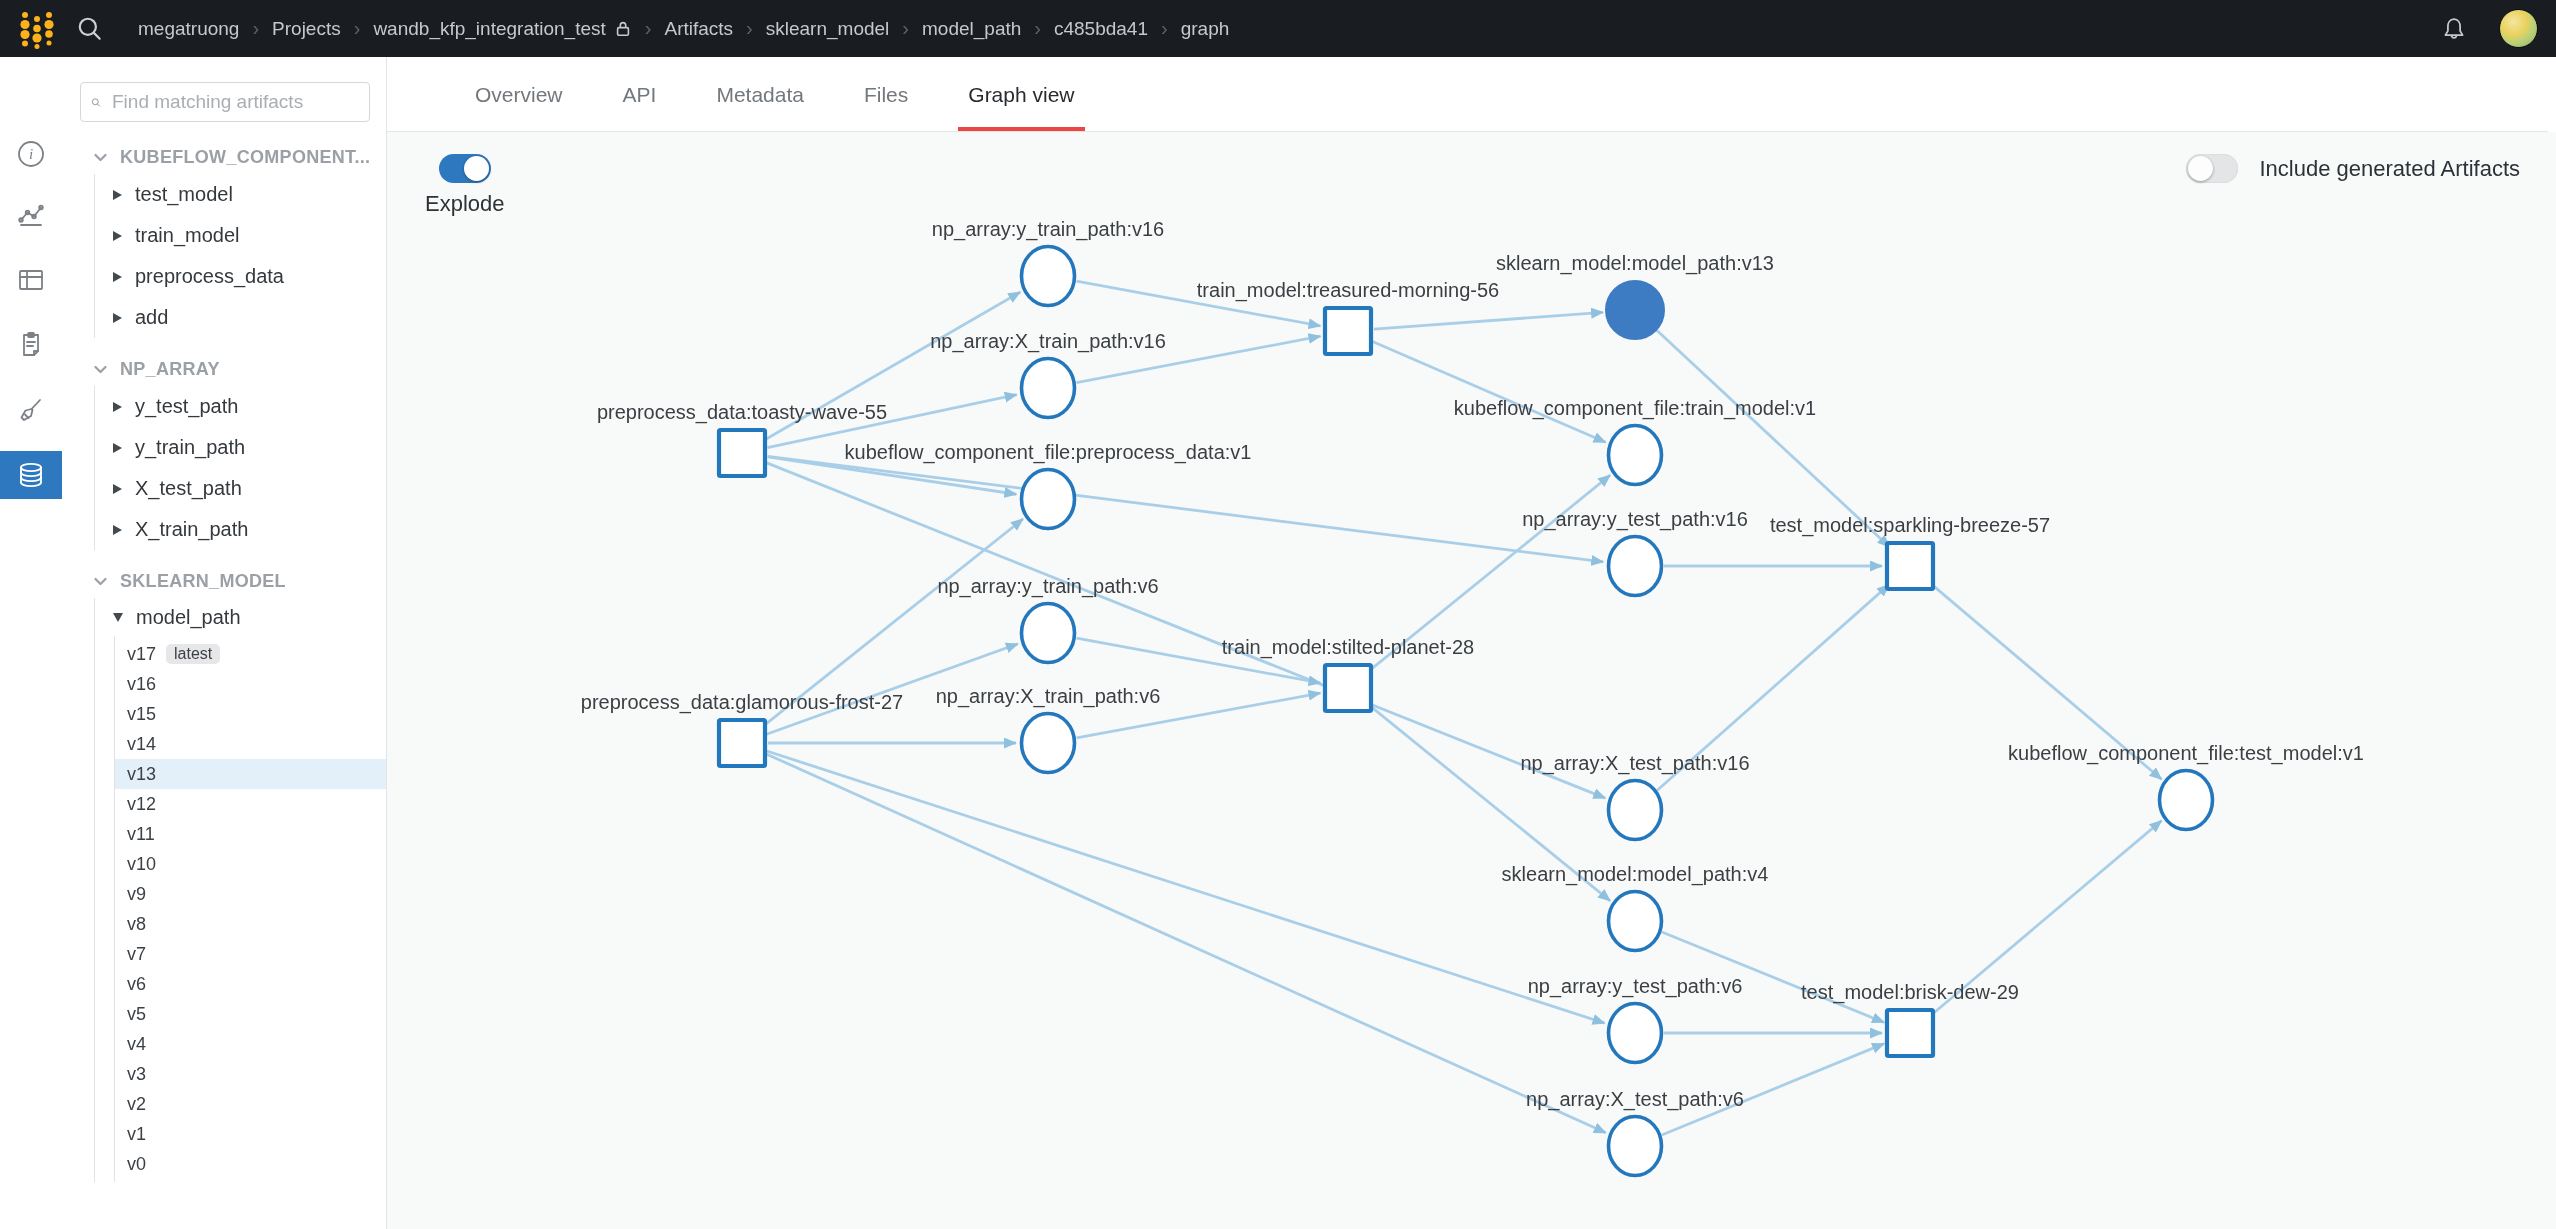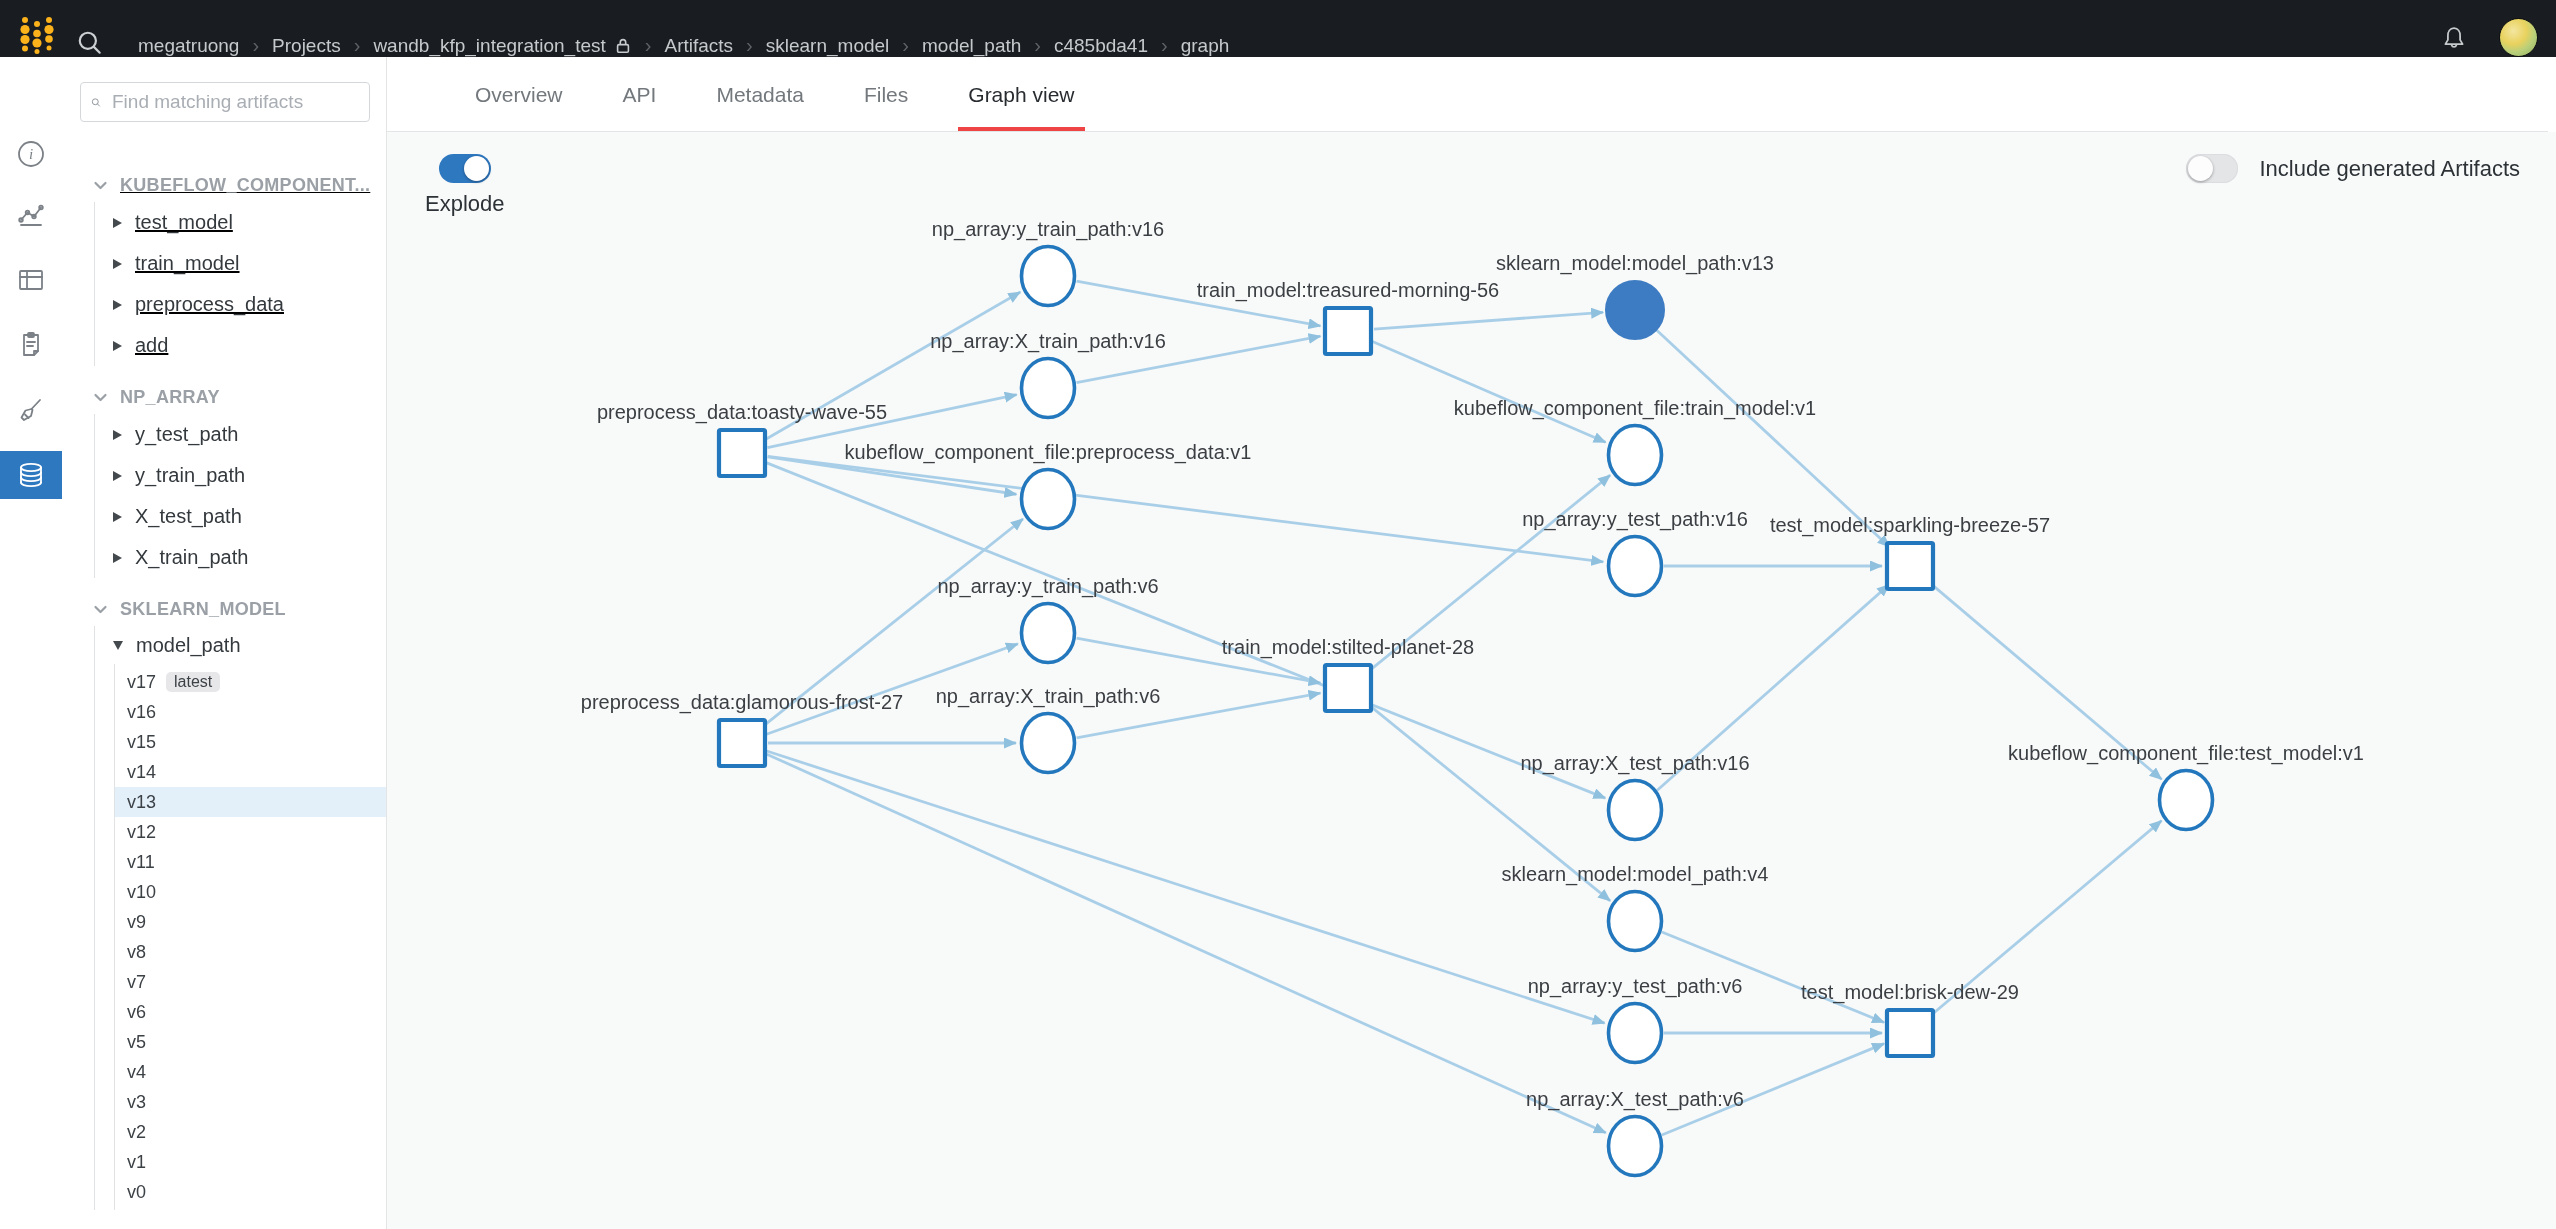--- a/index.html
+++ b/index.html
@@ -1,21 +1,21 @@
 <!DOCTYPE html>
 <html><head>
 <meta charset="utf-8">
 <style>
   html,body{margin:0;padding:0;background:#e8e8e8;}
   .screen{position:relative;width:2556px;height:1229px;background:#ffffff;
     font-family:"Liberation Sans",sans-serif;overflow:hidden;}
 
   
   .topbar{position:absolute;left:0;top:0;width:100%;height:57px;background:#191c20;
-    display:flex;align-items:flex-end;color:#c6c9cc;}
+    display:flex;align-items:center;color:#c6c9cc;}
   .logo{margin-left:14px;width:46px;height:46px;display:flex;align-items:center;justify-content:center;}
   .top-search{margin-left:16px;display:flex;align-items:center;cursor:pointer;}
   .breadcrumb{display:flex;align-items:center;gap:13px;margin-left:34px;font-size:19px;}
   .crumb{color:#c6c9cc;cursor:pointer;display:flex;align-items:center;gap:8px;}
   .bc-sep{color:#5e6368;font-size:20px;}
   .topbar-right{margin-left:auto;display:flex;align-items:center;gap:30px;margin-right:18px;}
   .avatar{width:37px;height:37px;border-radius:50%;cursor:pointer;
     background:radial-gradient(circle at 36% 32%,#f3e6a0 0%,#e9d25e 38%,#b9cf7a 62%,#8fae5e 100%);
     border:1px solid #0e0f11;}
 
@@ -29,21 +29,21 @@
   
   .sidebar{position:absolute;left:62px;top:57px;bottom:0;width:324px;background:#fff;
     border-right:1px solid #e3e4e6;overflow:hidden;}
   .searchbox{margin:25px 16px 0 18px;height:38px;border:1px solid #d5d8da;border-radius:4px;
     display:flex;align-items:center;padding:0 10px;gap:9px;background:#fff;}
   .searchbox input{border:none;outline:none;flex:1;font-size:19px;color:#33383d;
     font-family:"Liberation Sans",sans-serif;background:transparent;}
   .searchbox input::placeholder{color:#a9aeb4;}
   .tree{padding:0 0 20px 0;}
   .section{margin-top:14px;}
-  .section.first{margin-top:46px;text-decoration:underline;}
+  .section.first{margin-top:18px;}
   .section-h{display:flex;align-items:center;gap:11px;padding-left:30px;height:34px;
     color:#9aa0a6;font-size:18px;font-weight:bold;letter-spacing:.3px;cursor:pointer;}
   .items{border-left:1px solid #e1e2e4;margin-left:32px;}
   .titem{display:flex;align-items:center;gap:13px;height:41px;padding-left:18px;
     font-size:20px;color:#34393e;cursor:pointer;}
   .titem.exp{height:38px;}
   .tri-r{width:0;height:0;border-left:9px solid #44494e;border-top:5.5px solid transparent;border-bottom:5.5px solid transparent;}
   .tri-d{width:0;height:0;border-top:9px solid #44494e;border-left:5.5px solid transparent;border-right:5.5px solid transparent;}
   .versions{border-left:1px solid #e1e2e4;margin-left:19px;padding:3px 0;}
   .ver{display:flex;align-items:center;gap:10px;height:30px;padding-left:12px;

